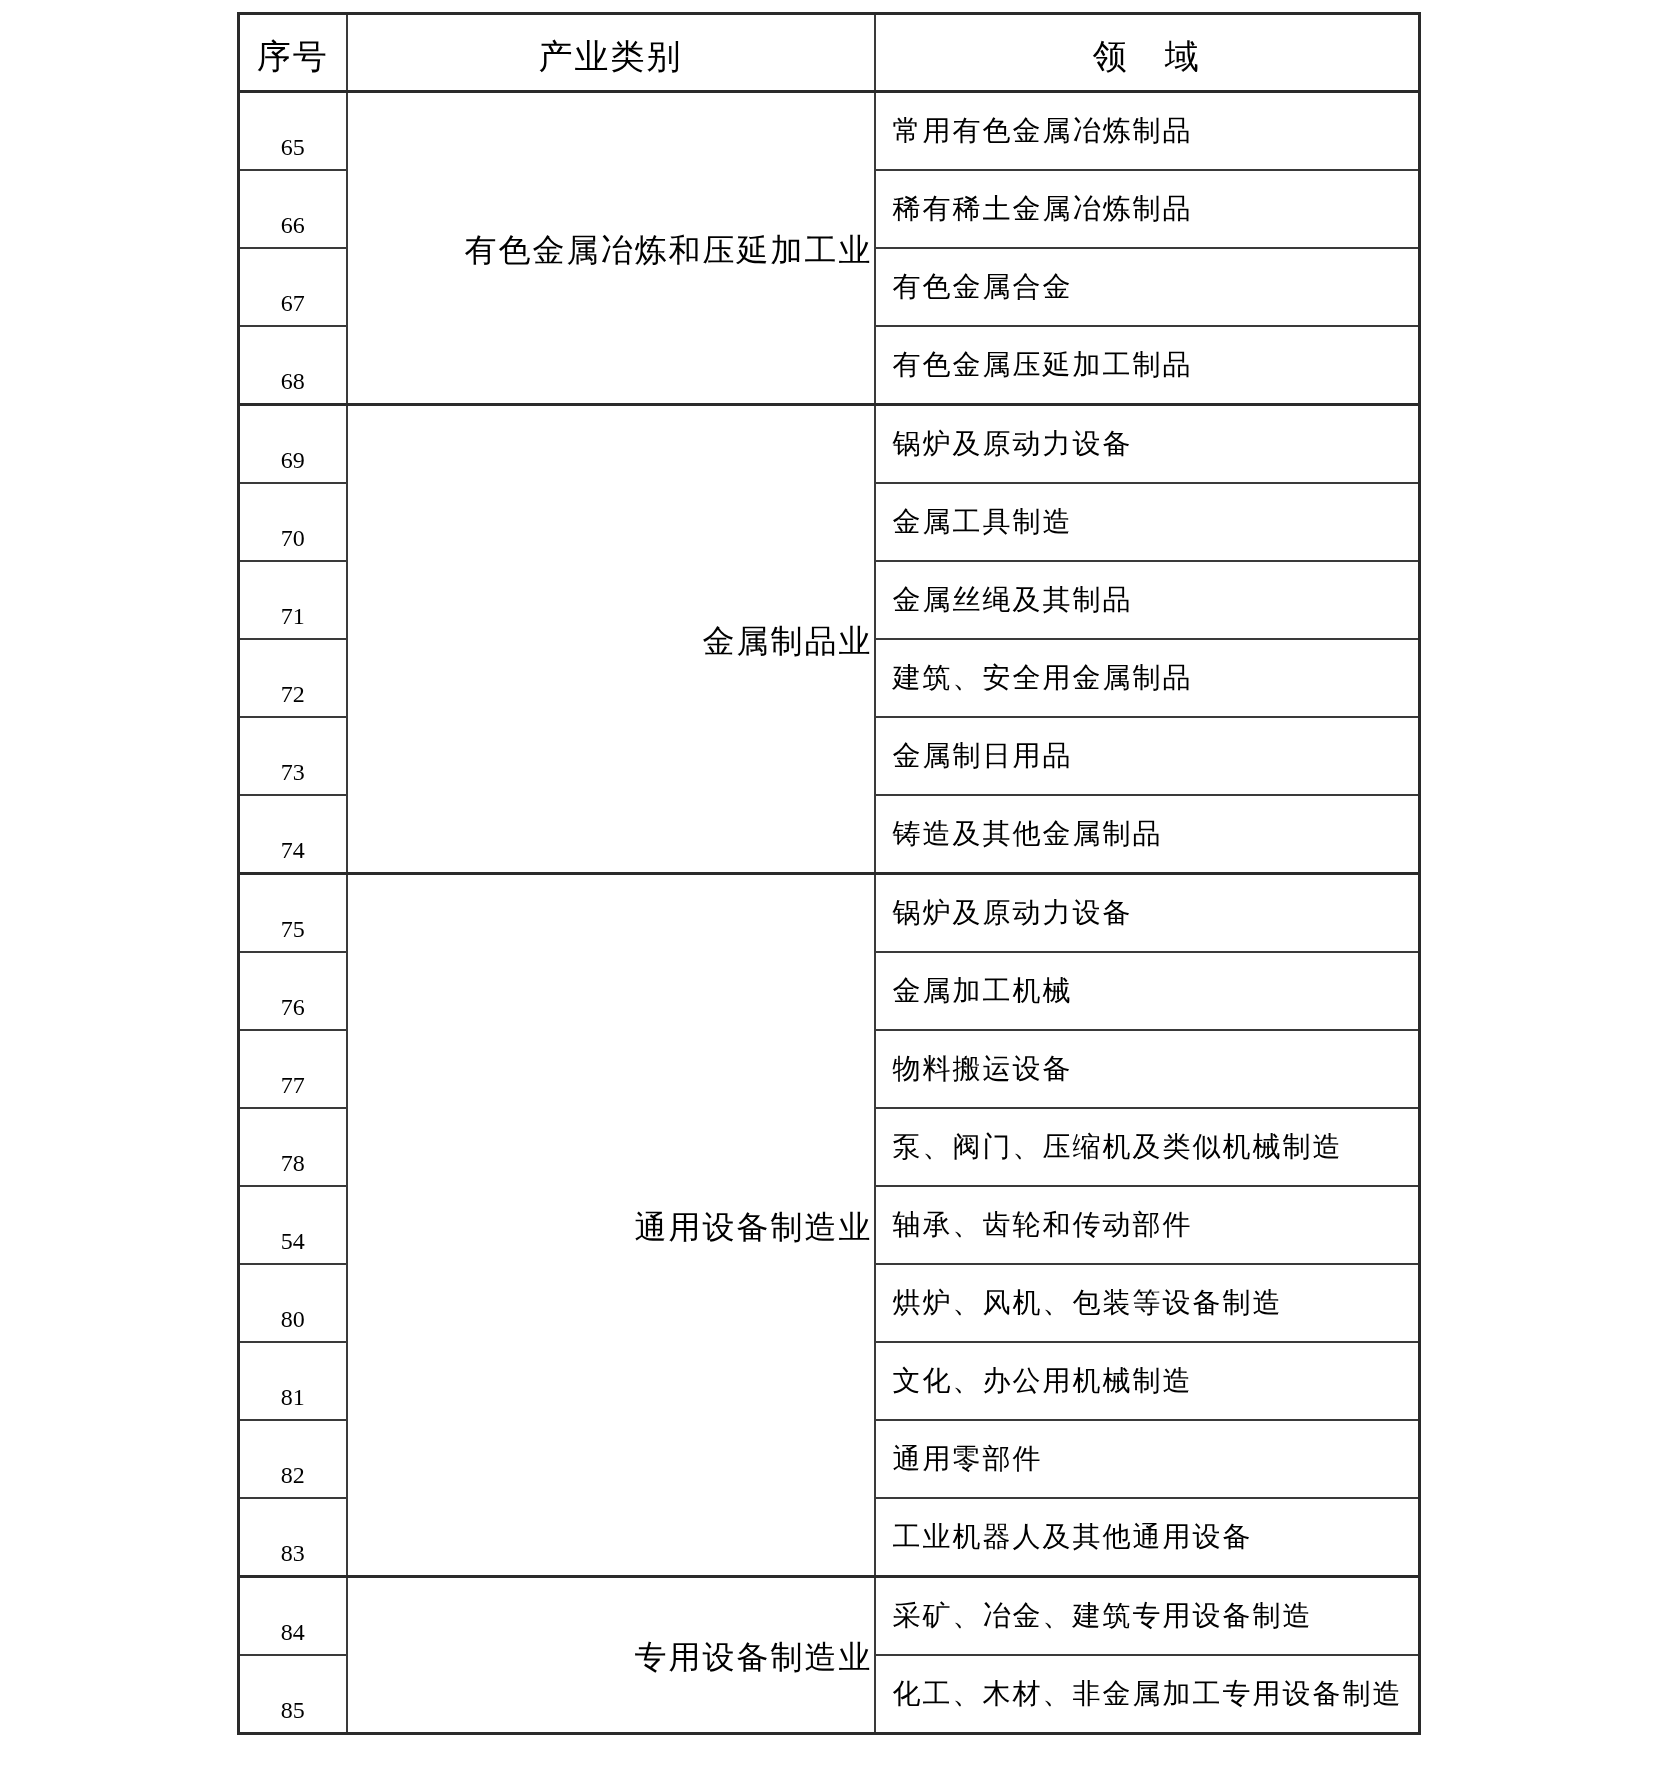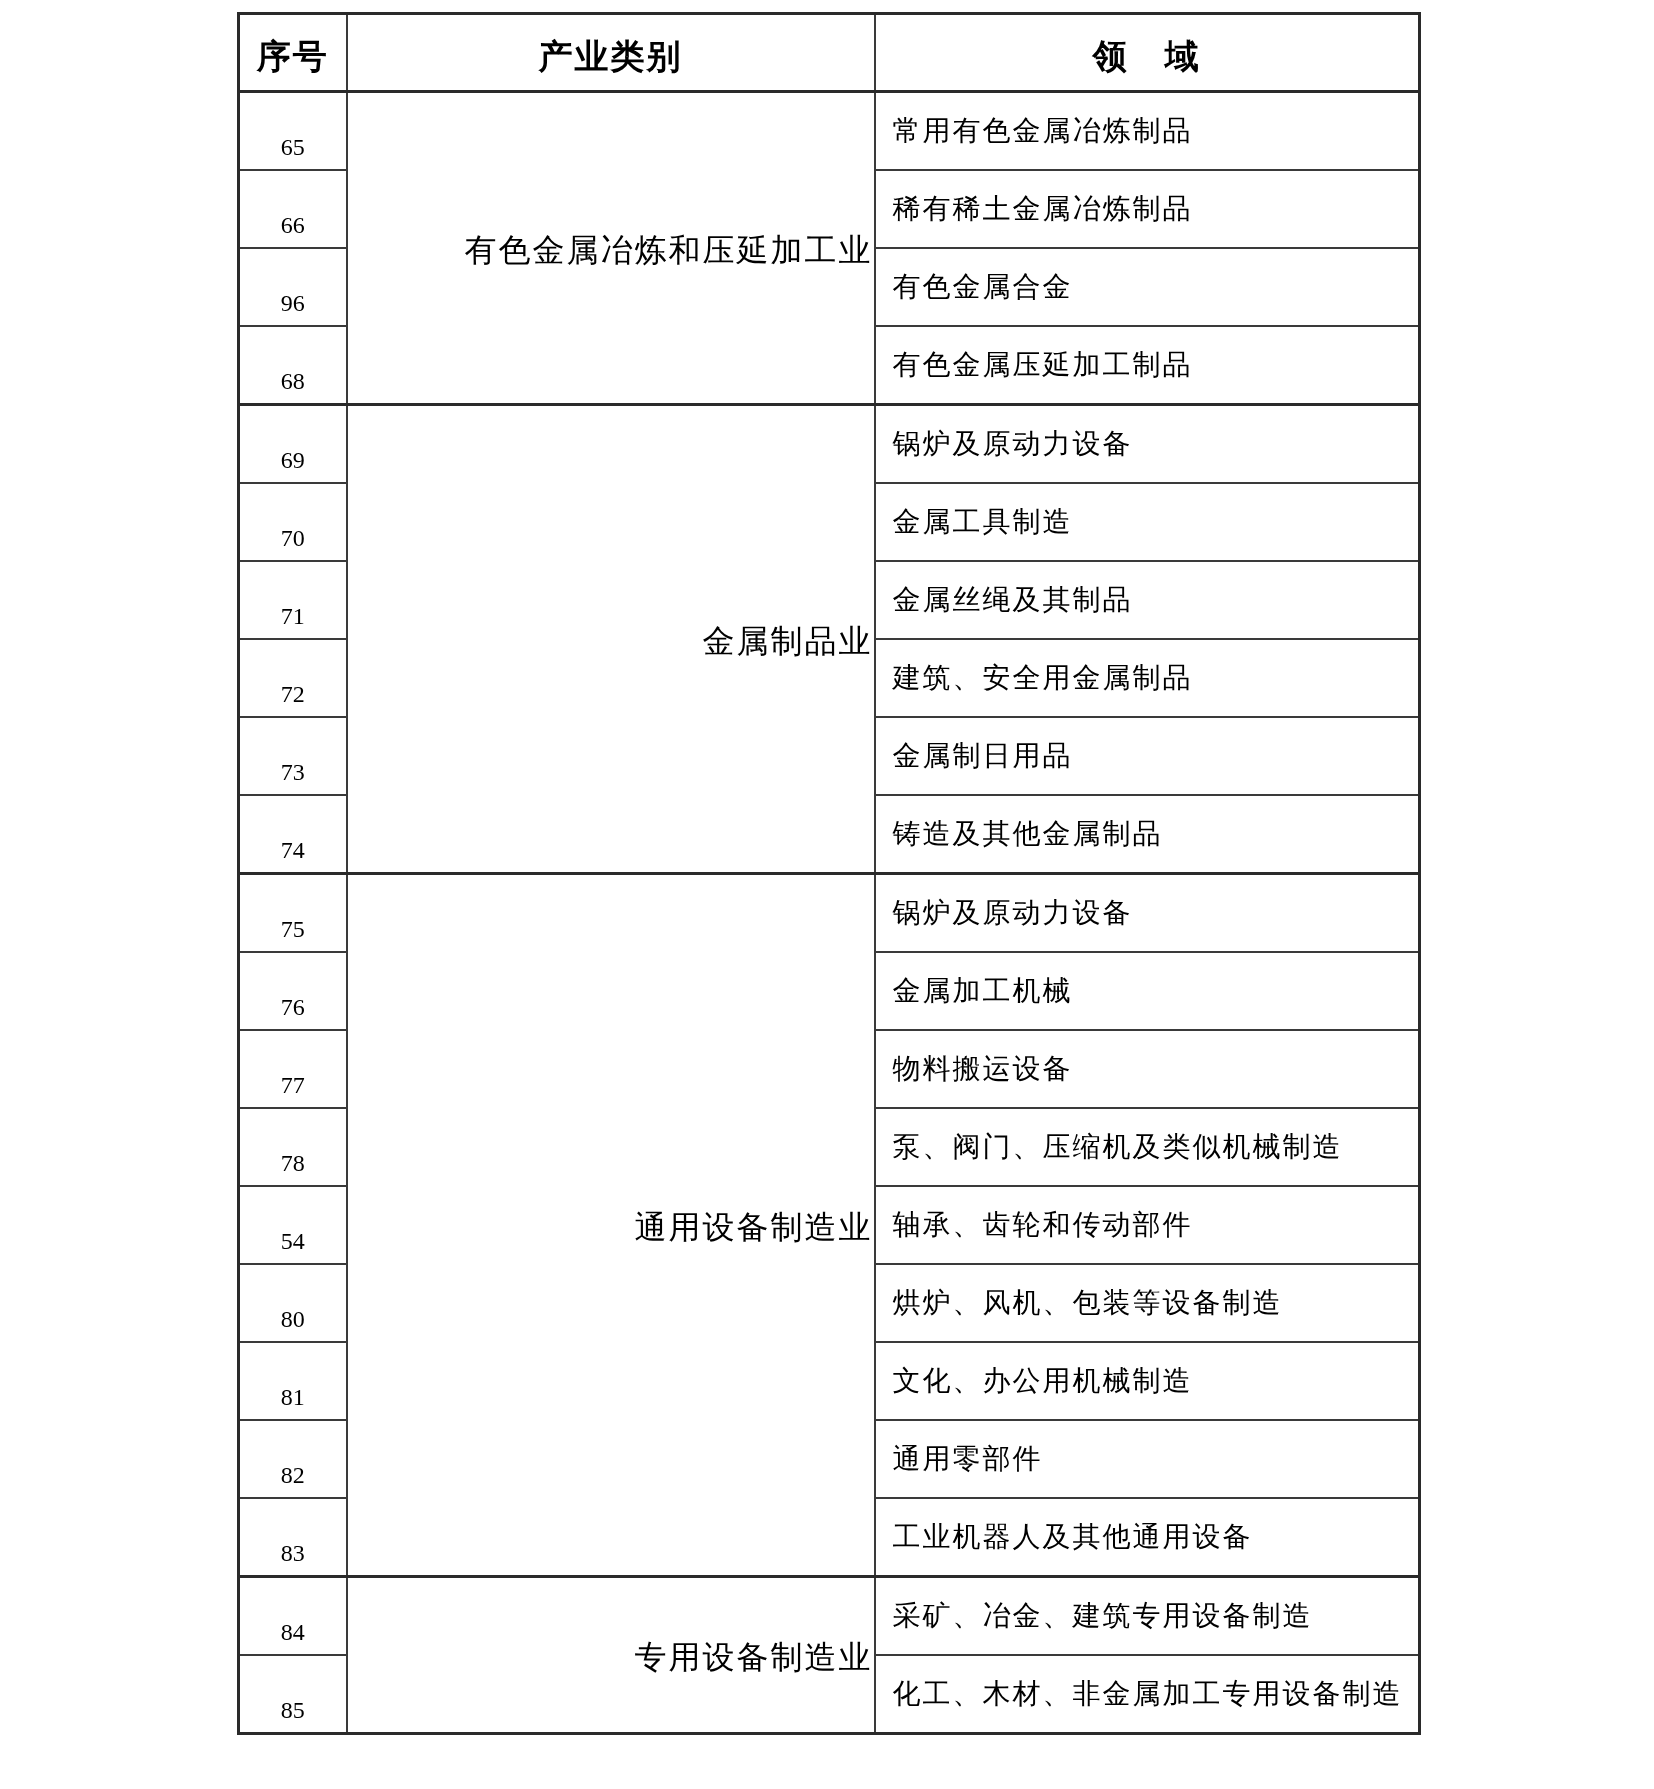--- a/index.html
+++ b/index.html
@@ -23,21 +23,21 @@
     table-layout: fixed;
     border: 3px solid #2a2a2a;
   }
   th, td {
     border: 2px solid #3a3a3a;
     overflow: hidden;
   }
   thead th {
     height: 78px;
     font-family: "Liberation Sans", "DejaVu Sans", sans-serif;
-    font-weight: bold;
+    font-weight: normal;
     font-size: 34px;
     letter-spacing: 2px;
     text-align: center;
     vertical-align: middle;
     padding-top: 10px;
     border-bottom: 3px solid #2a2a2a;
   }
   tr.group-start td { border-top: 3px solid #2a2a2a; }
   td.num {
     height: 76px;
@@ -85,21 +85,21 @@
         <tr class="group-start">
           <td class="num">65</td>
           <td class="cat" rowspan="4">有色金属冶炼和压延加工业</td>
           <td class="field">常用有色金属冶炼制品</td>
         </tr>
         <tr>
           <td class="num">66</td>
           <td class="field">稀有稀土金属冶炼制品</td>
         </tr>
         <tr>
-          <td class="num">96</td>
+          <td class="num">67</td>
           <td class="field">有色金属合金</td>
         </tr>
         <tr>
           <td class="num">68</td>
           <td class="field">有色金属压延加工制品</td>
         </tr>
         <tr class="group-start">
           <td class="num">69</td>
           <td class="cat" rowspan="6">金属制品业</td>
           <td class="field">锅炉及原动力设备</td>

